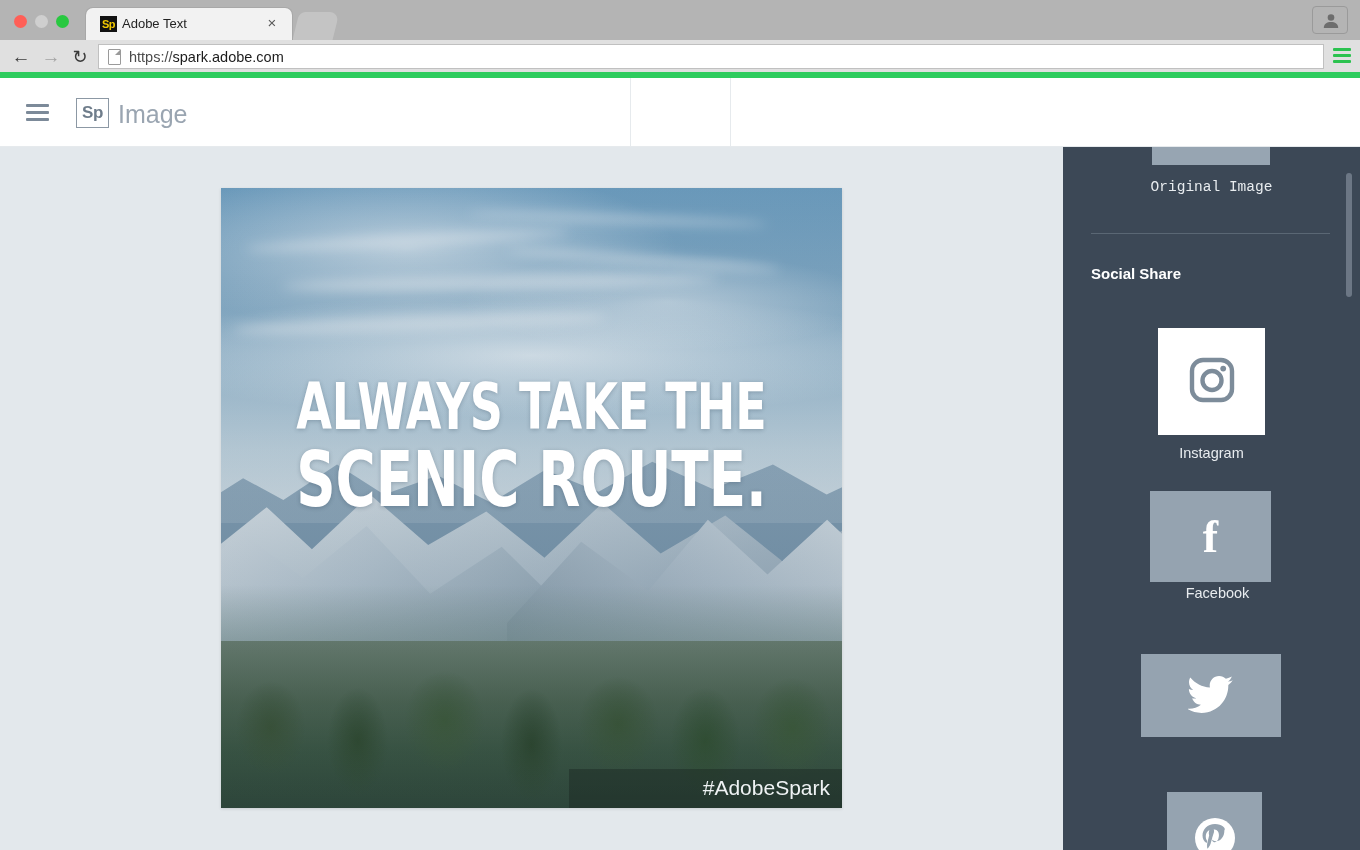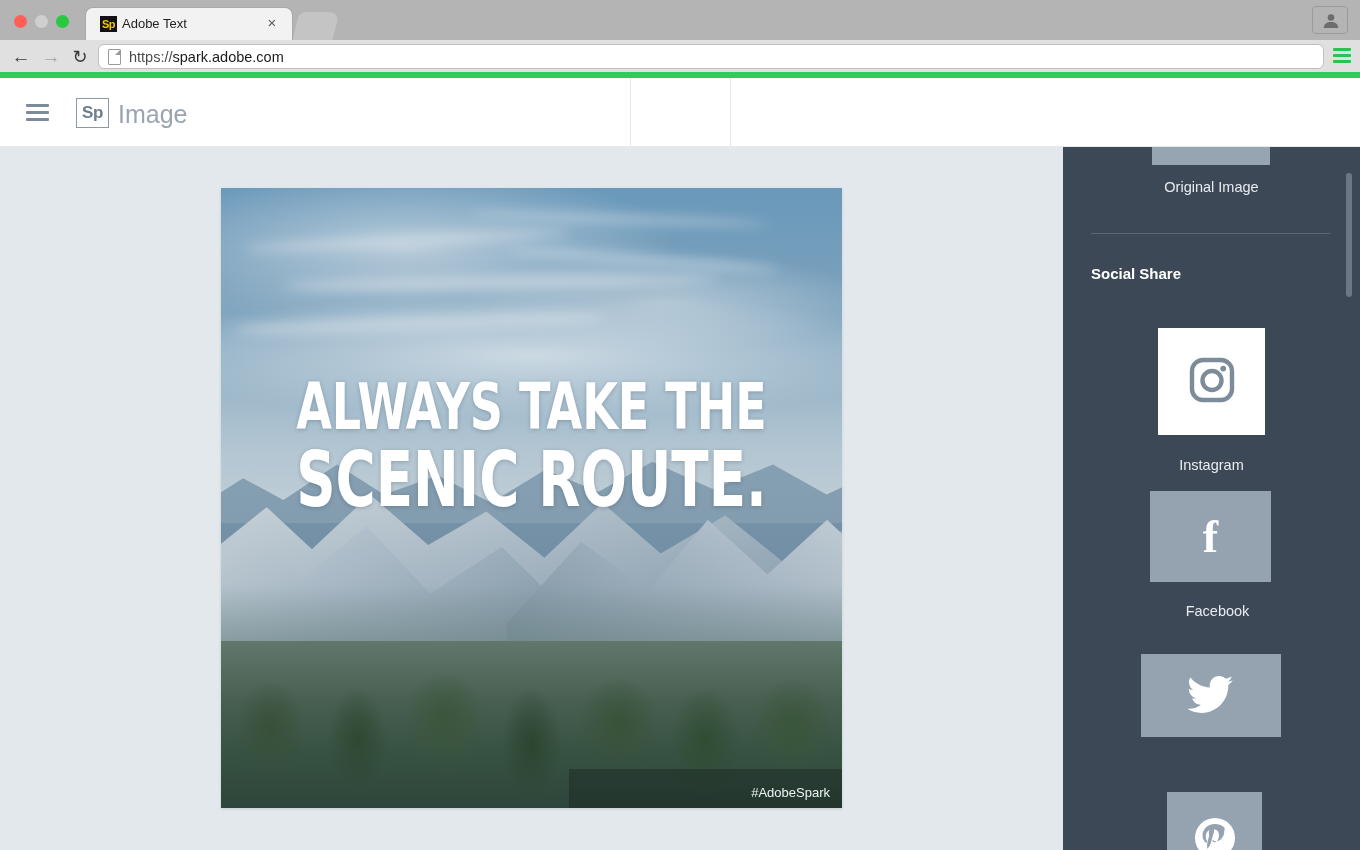--- a/index.html
+++ b/index.html
@@ -70,21 +70,21 @@
   .nav-btn {
     position: absolute; top: 5px; width: 24px; height: 24px;
     text-align: center; line-height: 24px; font-size: 19px;
     color: #3a3a3a; cursor: pointer;
   }
   .nav-back { left: 9px; }
   .nav-fwd { left: 39px; color: #a3a3a3; }
   .nav-reload { left: 68px; font-size: 18px; }
   .omnibox {
     position: absolute; left: 98px; top: 4px; width: 1226px; height: 25px;
-    background: #ffffff; border: 1px solid #c0c0c0; border-radius: 6px; padding-left: 24px;
+    background: #ffffff; border: 1px solid #c0c0c0; border-radius: 0; padding-left: 24px;
   }
   .omni-doc-icon {
     position: absolute; left: 9px; top: 4px; width: 13px; height: 16px;
     border: 1px solid #9a9a9a; border-radius: 1px; background: #fff;
   }
   .omni-doc-icon:after {
     content: ""; position: absolute; right: 0; top: 0;
     border-width: 0 0 5px 5px; border-style: solid;
     border-color: transparent transparent #9a9a9a transparent;
   }
@@ -252,56 +252,56 @@
     font-style: italic; font-weight: bold;
     font-size: 41px; line-height: 1;
     text-shadow: 0 2px 6px rgba(20,35,25,0.45);
   }
   .watermark-bar {
     position: absolute; right: 0; bottom: 0; width: 44%; height: 6.3%;
     background: rgba(25,35,30,0.42);
   }
   .watermark-text {
     position: absolute; right: 12px; bottom: 8px;
-    font-size: 13px; color: #eef2f3;
+    font-size: 21px; color: #eef2f3;
   }
 
   
   .sidebar {
     position: absolute; left: 1063px; top: 147px; width: 297px; height: 703px;
     background: #3c4856; overflow: hidden;
   }
   .sb-thumb-top {
     position: absolute; left: 89px; top: -12px; width: 118px; height: 30px;
     background: #97a5b2;
   }
   .sb-caption {
     position: absolute; width: 100%; text-align: center;
     font-size: 14.5px; color: #e8ecef;
   }
-  .cap-original { top: 32px; }
+  .cap-original { top: 32px; font-family: Liberation Mono, monospace; }
   .sb-divider {
     position: absolute; left: 28px; top: 86px; width: 239px; height: 1px;
     background: #5a6774;
   }
   .sb-section-title {
     position: absolute; left: 28px; top: 118px;
     font-size: 15px; color: #ffffff; font-weight: bold;
   }
   .tile { position: absolute; }
   .tile-ig {
     left: 95px; top: 181px; width: 107px; height: 107px;
     background: #ffffff;
   }
-  .cap-ig { top: 298px; margin-top: 12px; }
+  .cap-ig { top: 298px; }
   .tile-fb {
     left: 87px; top: 344px; width: 121px; height: 91px;
     background: #95a3b0;
   }
-  .cap-fb { top: 456px; padding-left: 12px; }
+  .cap-fb { top: 438px; padding-left: 12px; }
   .tile-tw {
     left: 78px; top: 507px; width: 140px; height: 83px;
     background: #95a3b0;
   }
   .cap-tw { top: 599px; }
   .tile-pin {
     left: 104px; top: 645px; width: 95px; height: 95px;
     background: #95a3b0;
   }
   .tile-inner {

